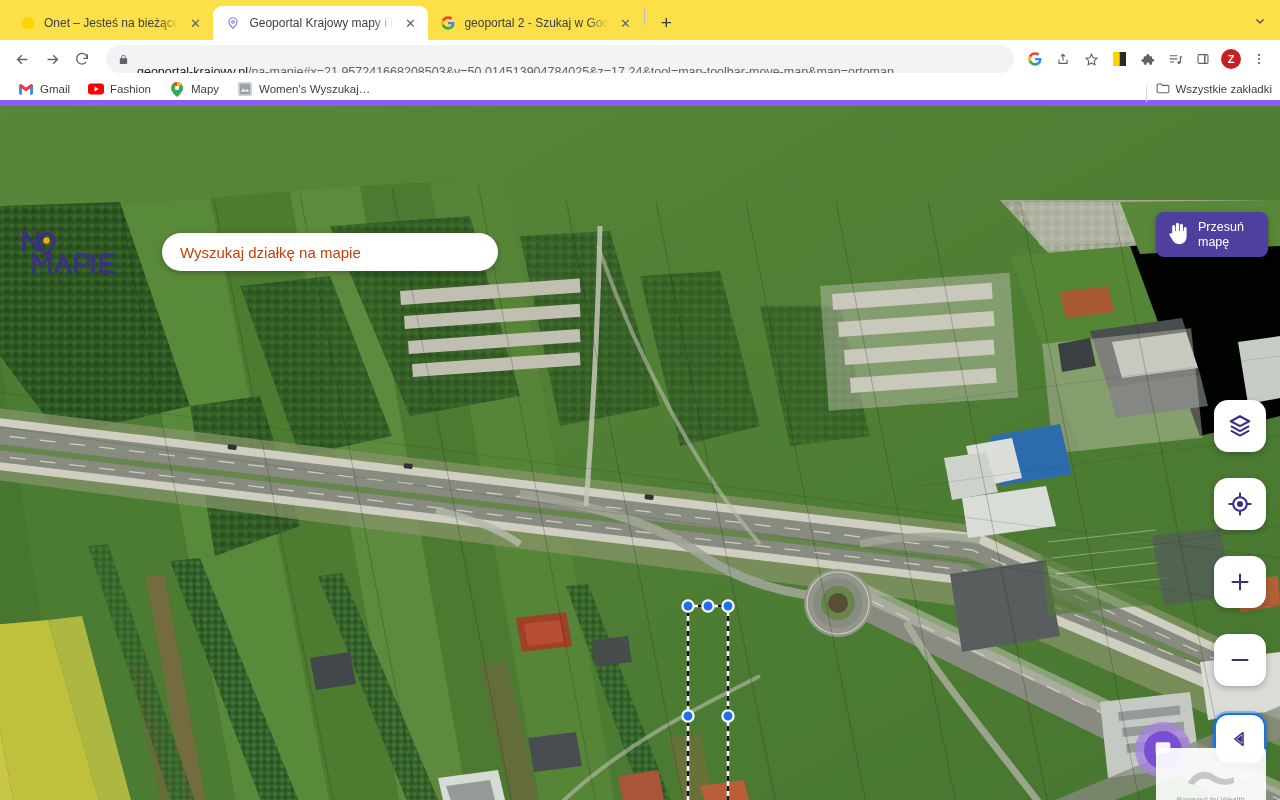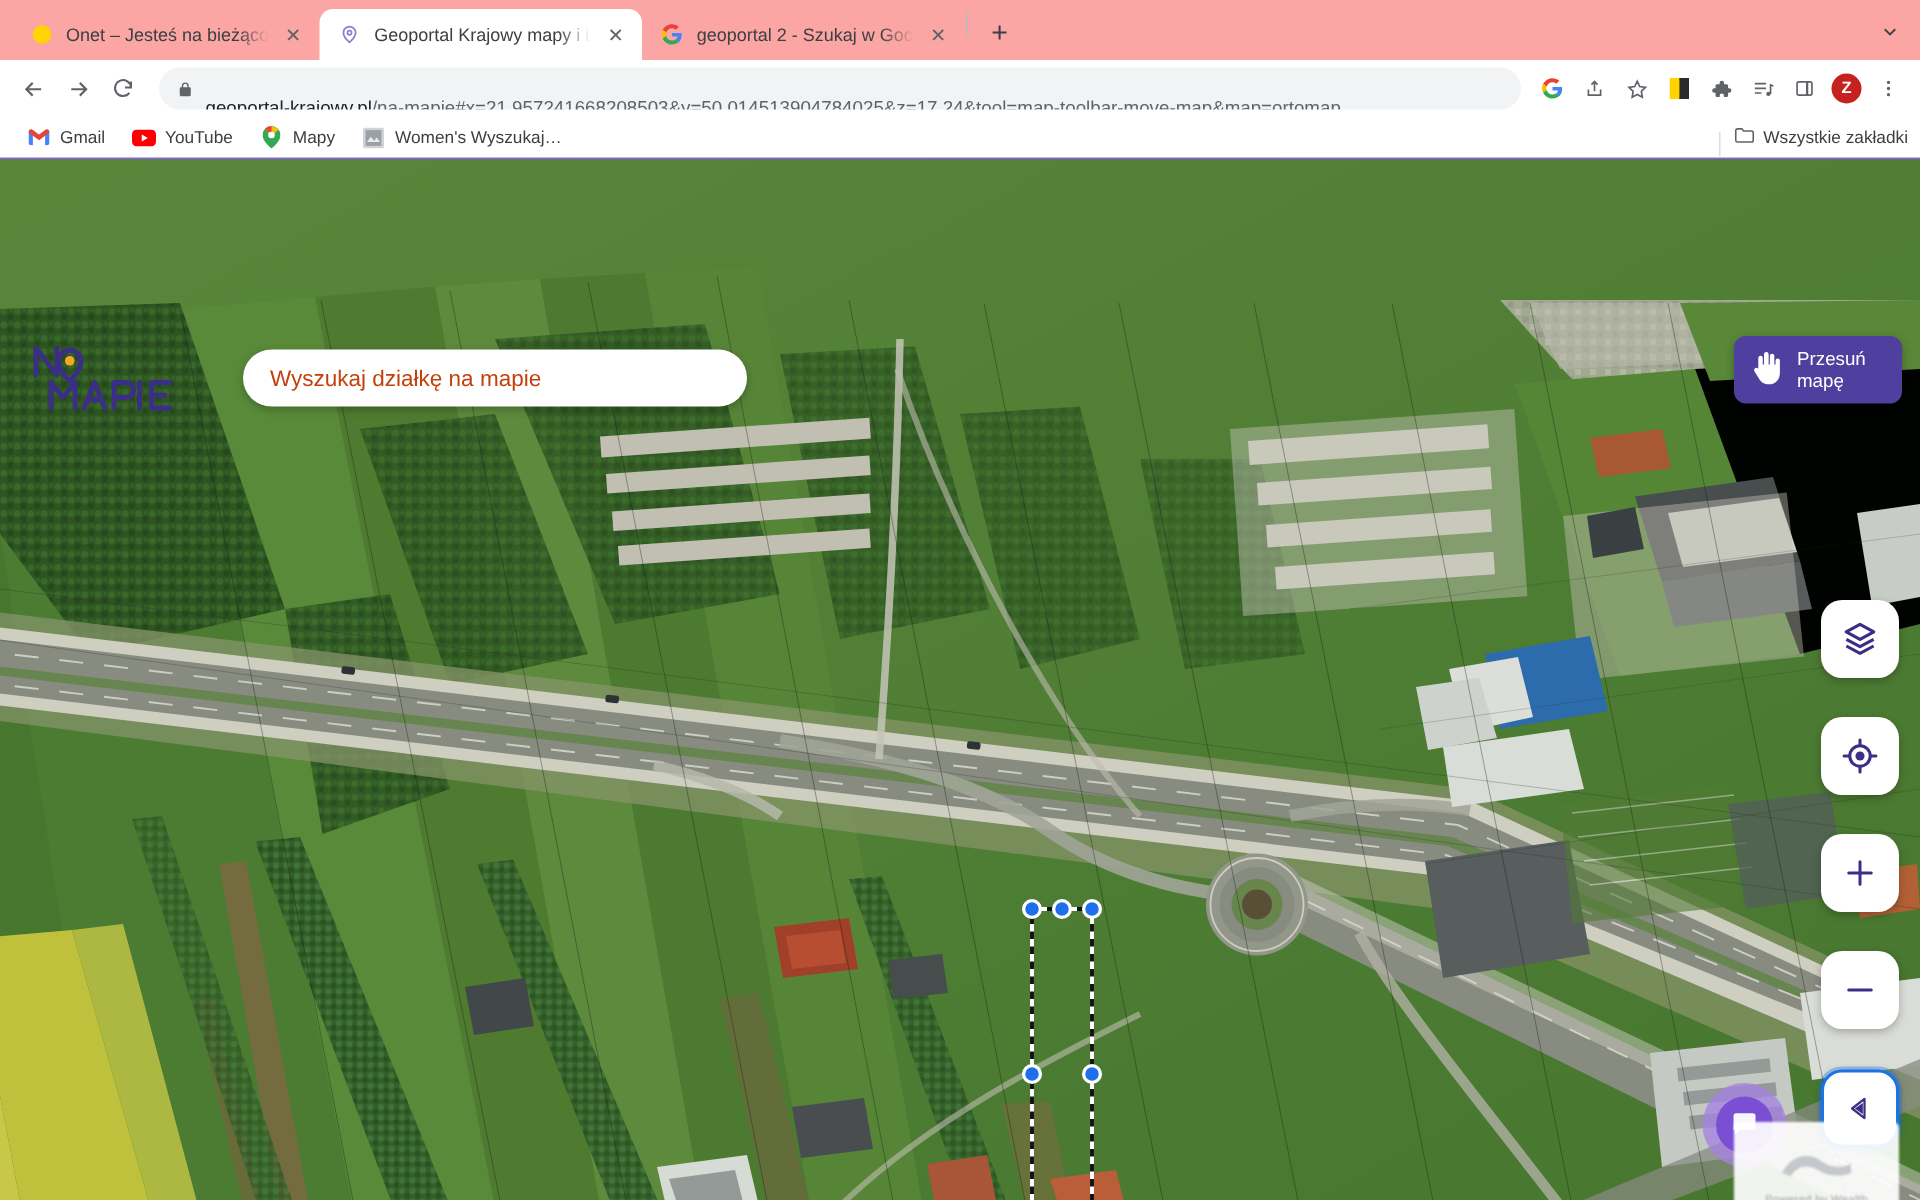--- a/index.html
+++ b/index.html
@@ -6,21 +6,21 @@
   * { box-sizing: border-box; margin: 0; padding: 0; }
   html, body {
     width: 1280px; height: 800px; overflow: hidden;
     font-family: "Liberation Sans", sans-serif;
     background: #dee1e6;
   }
   #app { position: relative; width: 1280px; height: 800px; overflow: hidden; }
 
   
   .tabstrip {
-    position: relative; height: 40px; background: #fca5a5;
+    position: relative; height: 40px; background: #fde047;
     display: flex; align-items: flex-end; padding-left: 8px;
   }
   .tab {
     position: relative; display: flex; align-items: center; gap: 8px;
     height: 34px; padding: 0 10px 0 12px; min-width: 180px; max-width: 215px;
     border-radius: 9px 9px 0 0; font-size: 12px; color: #3c4043;
     background: transparent;
   }
   .tab.active { background: #fff; }
   .tab .favicon {
@@ -75,21 +75,21 @@
     color: #5f6368; font-size: 13px;
   }
   .avatar {
     width: 20px; height: 20px; border-radius: 50%; background: #c5221f;
     color: #fff; font-size: 11px; font-weight: bold;
     display: flex; align-items: center; justify-content: center;
   }
 
   .bookmarks {
     height: 28px; background: #fff; display: flex; align-items: center;
-    padding: 0 10px; gap: 2px; border-bottom: 1px solid #8b5cf6;
+    padding: 0 10px; gap: 2px; border-bottom: 6px solid #8b5cf6;
     position: relative;
   }
   .bm {
     display: flex; align-items: center; gap: 6px; padding: 3px 8px;
     border-radius: 4px; font-size: 11.5px; color: #3c4043; white-space: nowrap;
   }
   .bm .bmico { width: 16px; height: 16px; display: flex; align-items: center; justify-content: center; }
   .bm-right {
     position: absolute; right: 8px; display: flex; align-items: center; gap: 6px;
     font-size: 11.5px; color: #3c4043; padding-left: 10px; justify-content: space-between;
@@ -113,21 +113,21 @@
   }
   .searchbar {
     position: absolute; height: 38px; background: #fff; border-radius: 19px;
     display: flex; align-items: center; padding: 0 18px;
     font-size: 15px; color: #c2410c; box-shadow: 0 2px 6px rgba(0,0,0,.25);
   }
   #search-parcel { left: 162px; top: 127px; width: 336px; }
   #search-address { left: 534px; top: 127px; width: 338px; }
 
   .move-map-btn {
-    position: absolute; right: 12px; top: 118px;
+    position: absolute; right: 12px; top: 106px;
     background: #4f3f9e; color: #fff; border-radius: 8px;
     display: flex; align-items: center; gap: 8px;
     padding: 8px 12px 8px 10px; font-size: 12.5px; line-height: 1.15;
     box-shadow: 0 2px 6px rgba(0,0,0,.3);
   }
   .move-map-btn .lbl { width: 58px; }
 
   .sidebtn {
     position: absolute; right: 14px; width: 52px; height: 52px;
     background: #fff; border-radius: 14px;
@@ -313,21 +313,21 @@
       </span>
       <span>Gmail</span>
     </div>
     <div class="bm">
       <span class="bmico">
         <svg width="16" height="12" viewBox="0 0 32 22">
           <rect width="32" height="22" rx="6" fill="#FF0000"></rect>
             <path d="M13 6.2l8 4.8-8 4.8z" fill="#fff"></path>
         </svg>
       </span>
-      <span>YouTube</span>
+      <span>Fashion</span>
     </div>
     <div class="bm">
       <span class="bmico">
         <svg width="12" height="15" viewBox="0 0 24 30">
           <path d="M12 0a12 12 0 0 0-12 12c0 9 12 18 12 18s12-9 12-18A12 12 0 0 0 12 0z" fill="#34A853"></path>
           <path d="M3.6 3.4A12 12 0 0 1 21 5l-8.9 9z" fill="#FBBC05"></path>
           <path d="M12 0a12 12 0 0 0-8.4 3.4L12 12z" fill="#EA4335"></path>
           <circle cx="12" cy="12" r="4.4" fill="#fff"></circle>
         </svg>
       </span>

